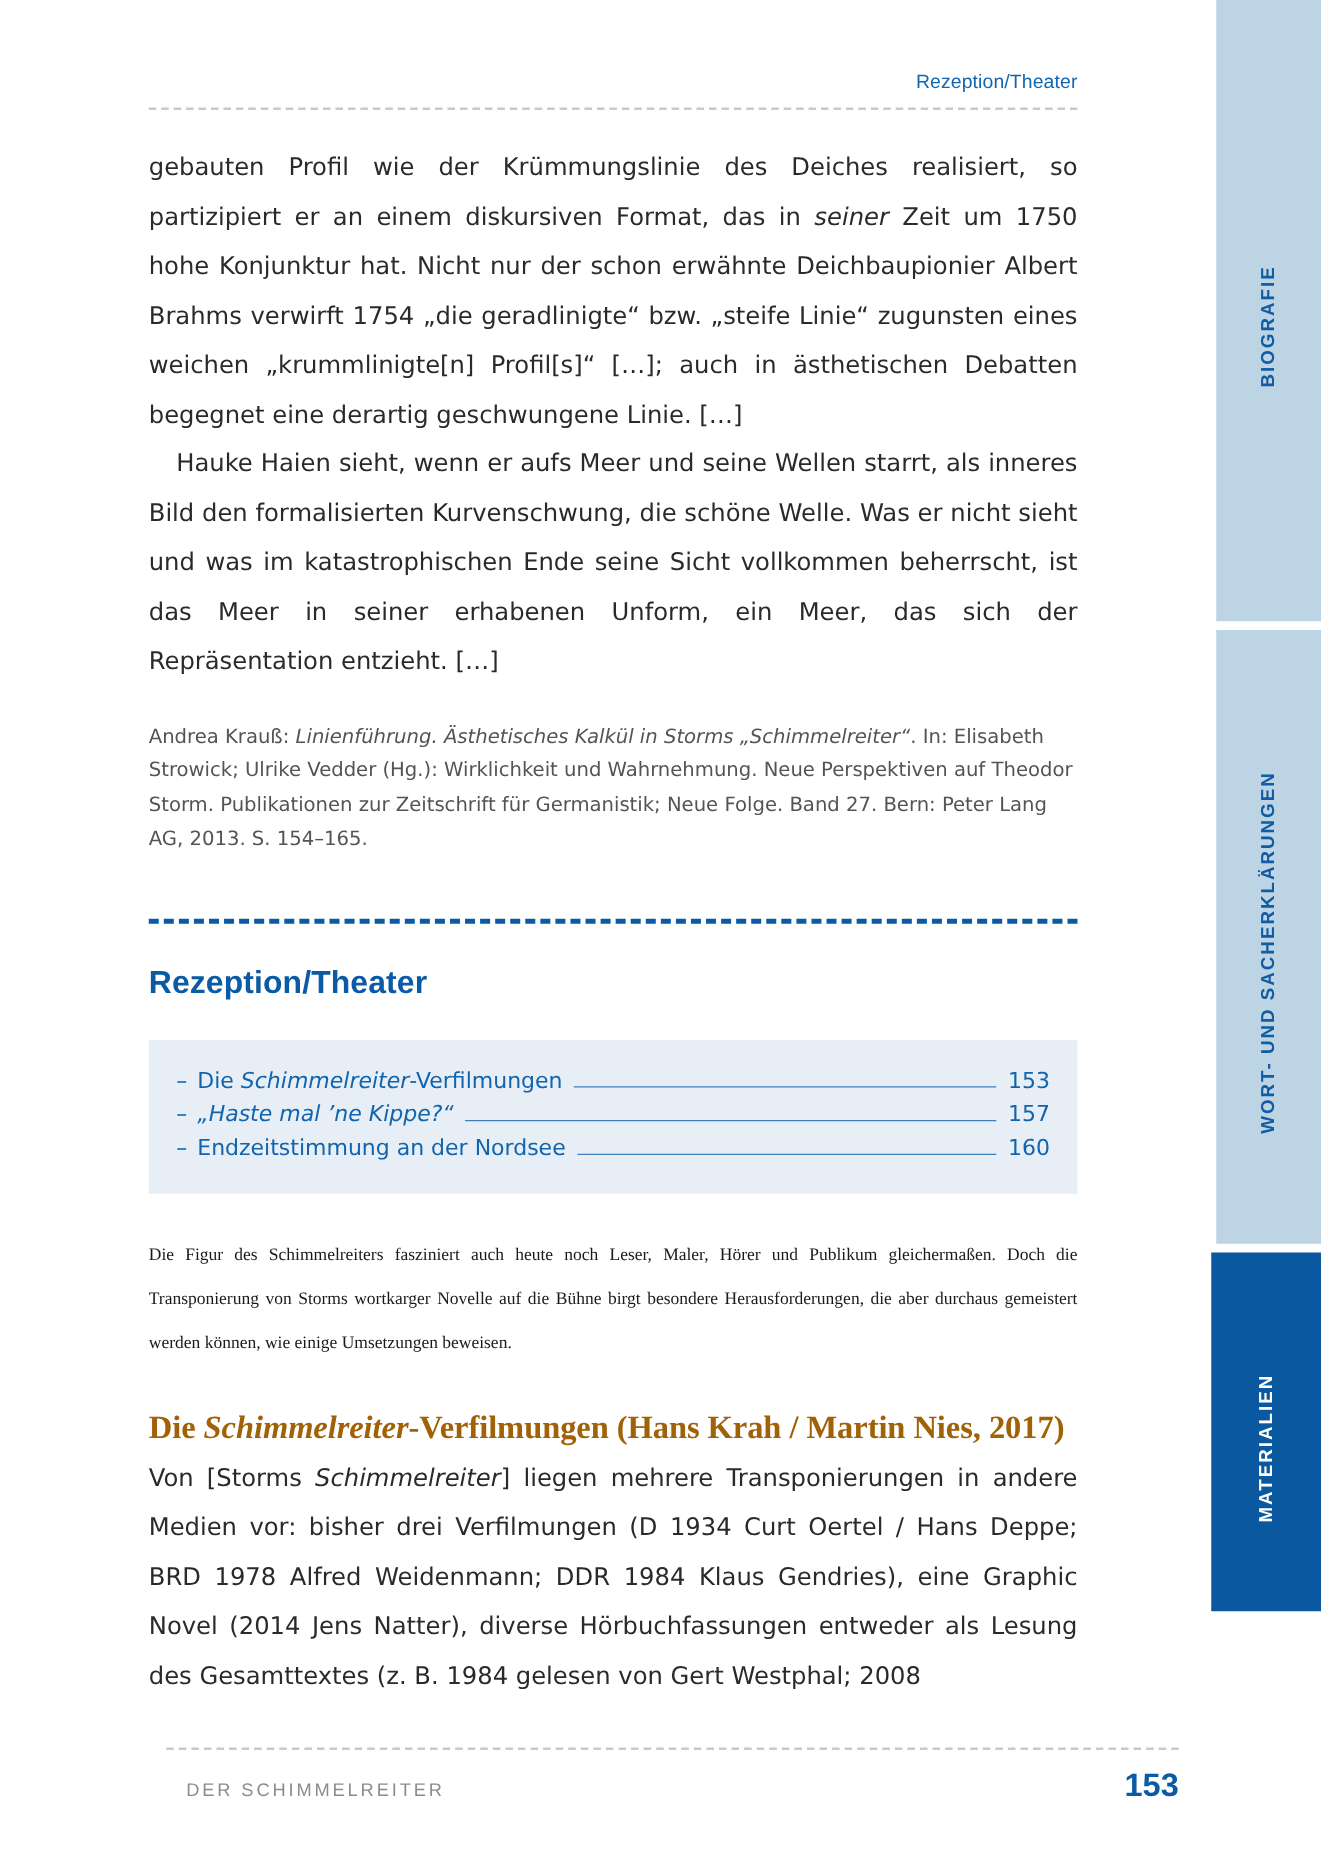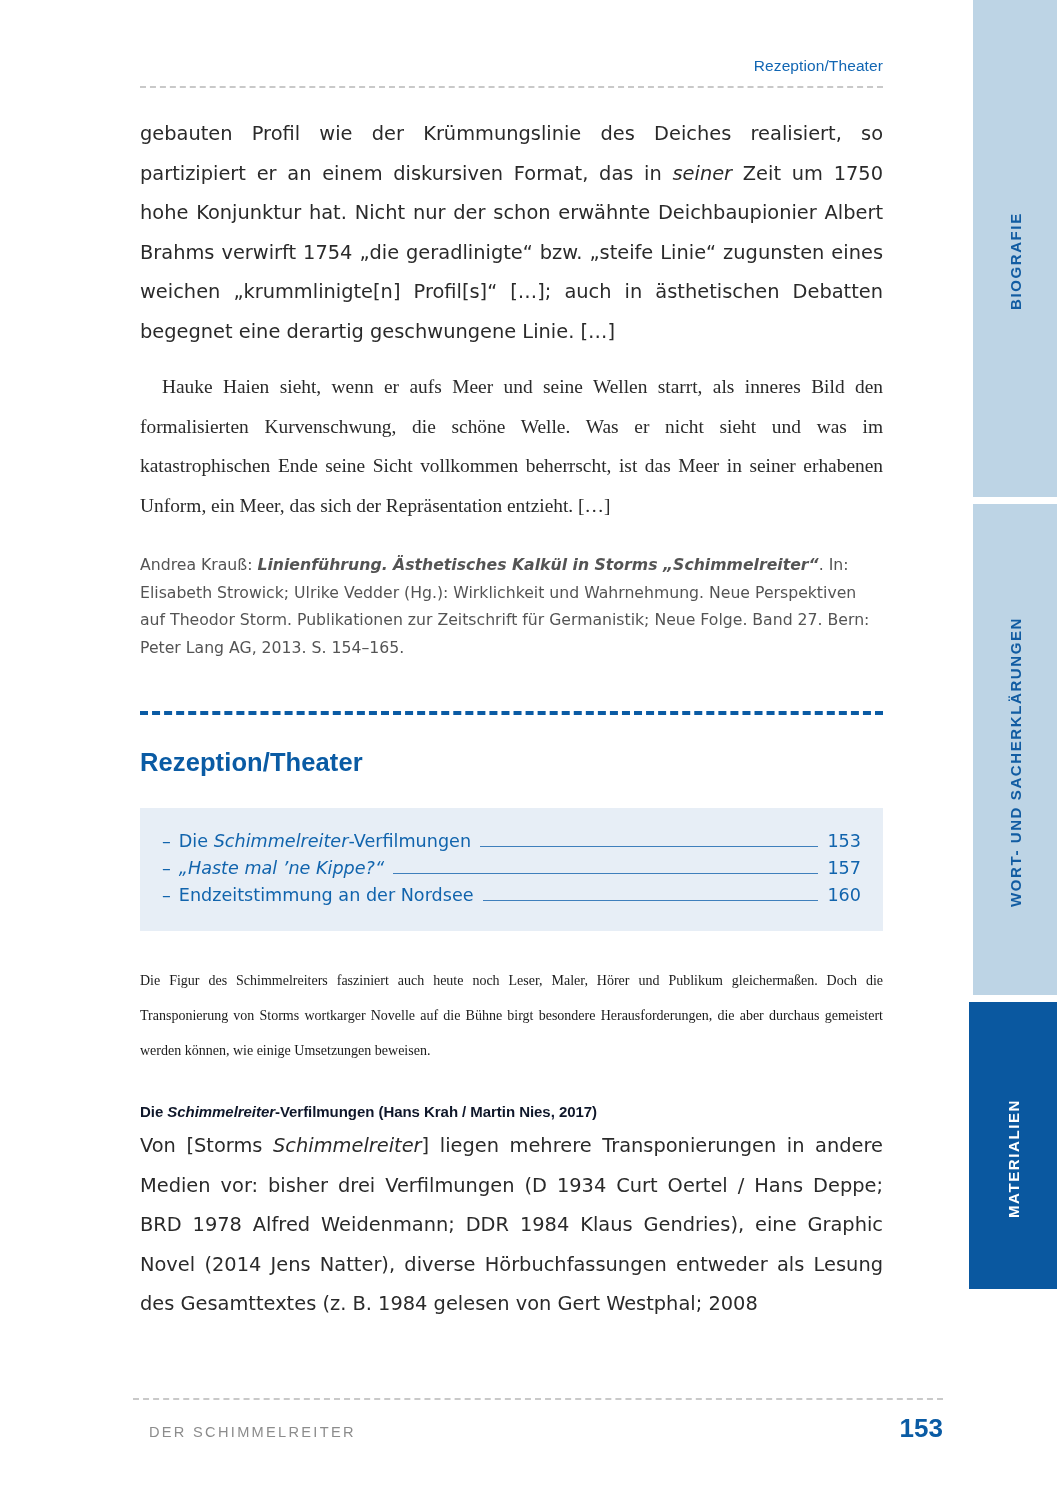--- a/index.html
+++ b/index.html
@@ -56,21 +56,21 @@
     color: #ffffff;
     left: 9px;
   }
   #rail-tab-0 { top: 0;    height: 497px; }
   #rail-tab-1 { top: 504px; height: 491px; }
   #rail-tab-2 { top: 1002px; height: 287px; }
 
   
   #content {
     position: absolute;
-    left: 140px;
+    left: 119px;
     top: 0;
     width: 743px;
   }
 
   
   #running-head {
     text-align: right;
     color: #1166b3;
     font-size: 15.5px;
     font-family: "Liberation Sans", sans-serif;
@@ -94,32 +94,32 @@
     font-family: "DejaVu Sans", sans-serif;
     font-size: 19.4px;
     line-height: 39.5px;
     color: #2a2a2a;
     text-align: justify;
     text-justify: inter-word;
     margin: 0;
     hyphens: manual;
   }
   #quote-block { margin-top: 26px; }
-  .q-para + .q-para { text-indent: 22px; margin-top: 16px; font-family: Liberation Serif, serif; }
+  .q-para + .q-para { text-indent: 22px; margin-top: 0; }
 
   
   #source-credit {
     font-family: "DejaVu Sans", sans-serif;
     font-size: 15.7px;
     line-height: 27.5px;
     color: #545454;
     margin-top: 26px;
     text-align: left;
   }
-  #source-credit i { font-style: italic; font-weight: bold; }
+  #source-credit i { font-style: italic; }
 
   
   #chapter-divider { margin-top: 50px; }
 
   
   #chapter-title {
     font-family: "Liberation Sans", sans-serif;
     font-weight: bold;
     font-size: 25.5px;
     color: #0a5ba4;
@@ -160,24 +160,24 @@
     line-height: 35px;
     color: #1a1a1a;
     text-align: justify;
     margin: 0;
   }
   #serif-block { margin-top: 32px; }
   .s-para + .s-para { text-indent: 26px; }
 
   
   #sub-heading {
-    font-family: Liberation Sans, sans-serif;
-    font-weight: bold;
-    font-size: 15px;
-    color: #0f172a;
+    font-family: Liberation Serif, serif;
+    font-weight: bold;
+    font-size: 26px;
+    color: #a16207;
     margin-top: 35px;
     letter-spacing: -.05px;
   }
   #sub-heading i { font-style: italic; }
 
   #closing-para {
     font-family: "DejaVu Sans", sans-serif;
     font-size: 19.4px;
     line-height: 39.5px;
     color: #2a2a2a;

